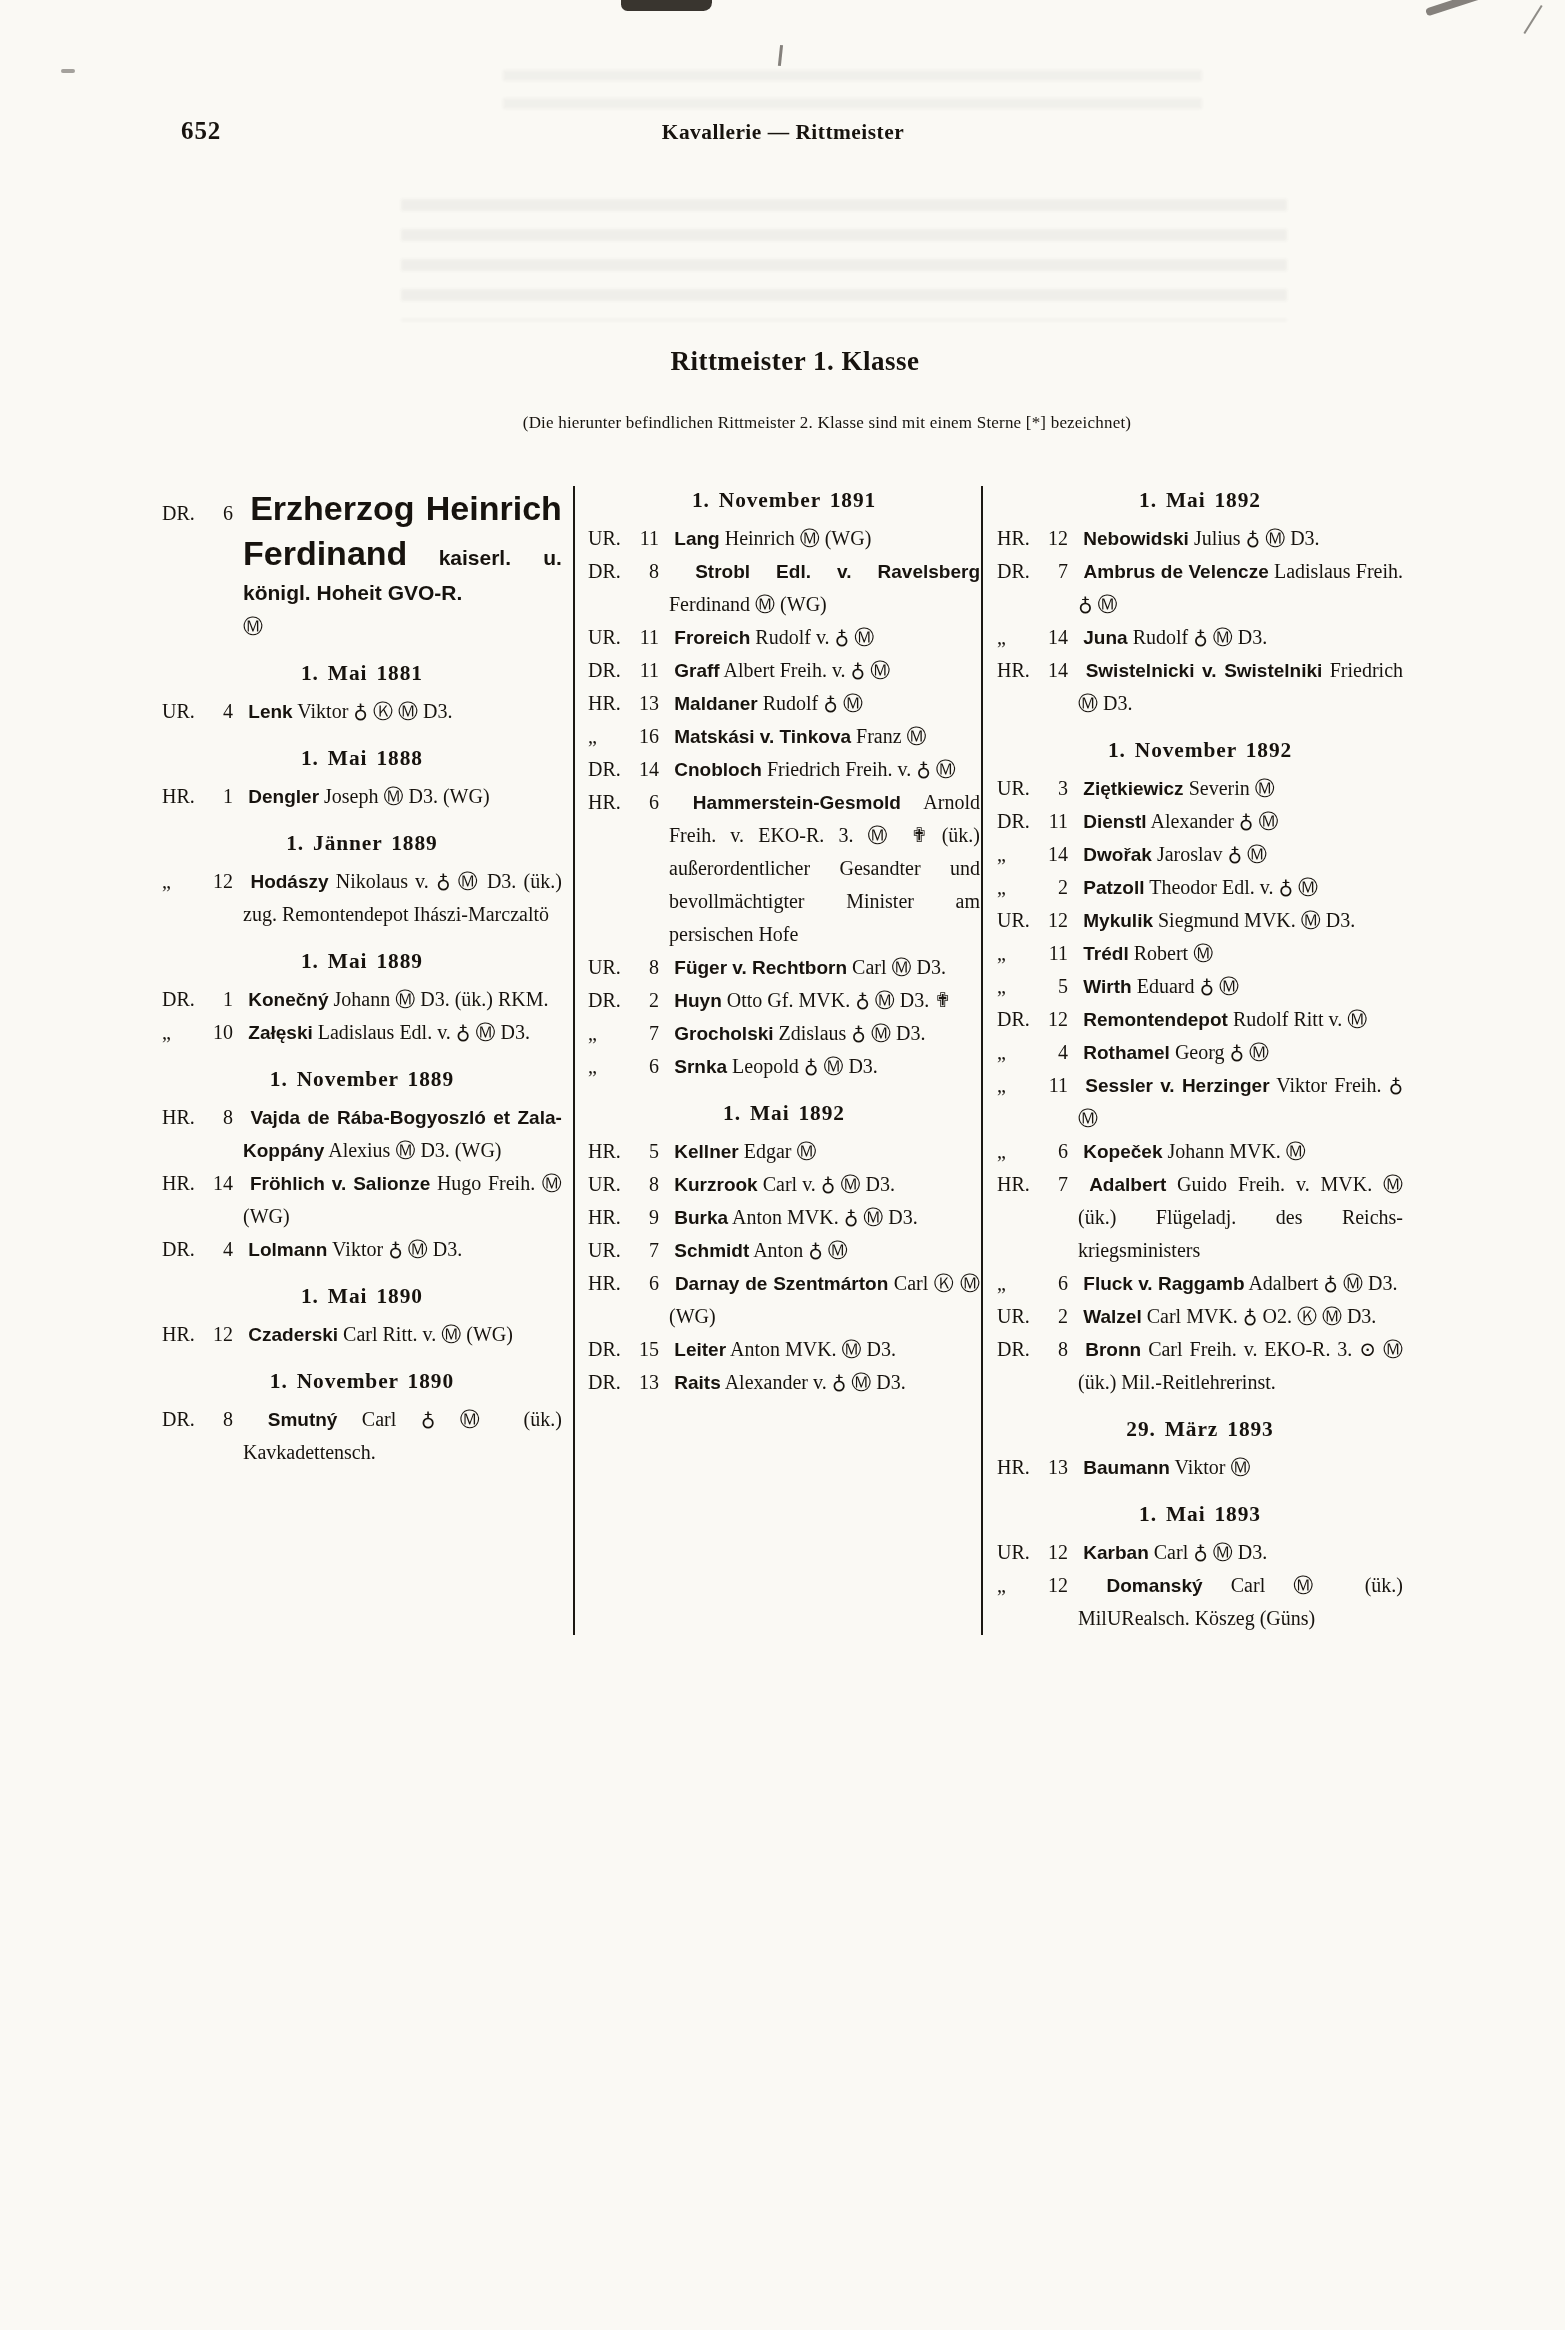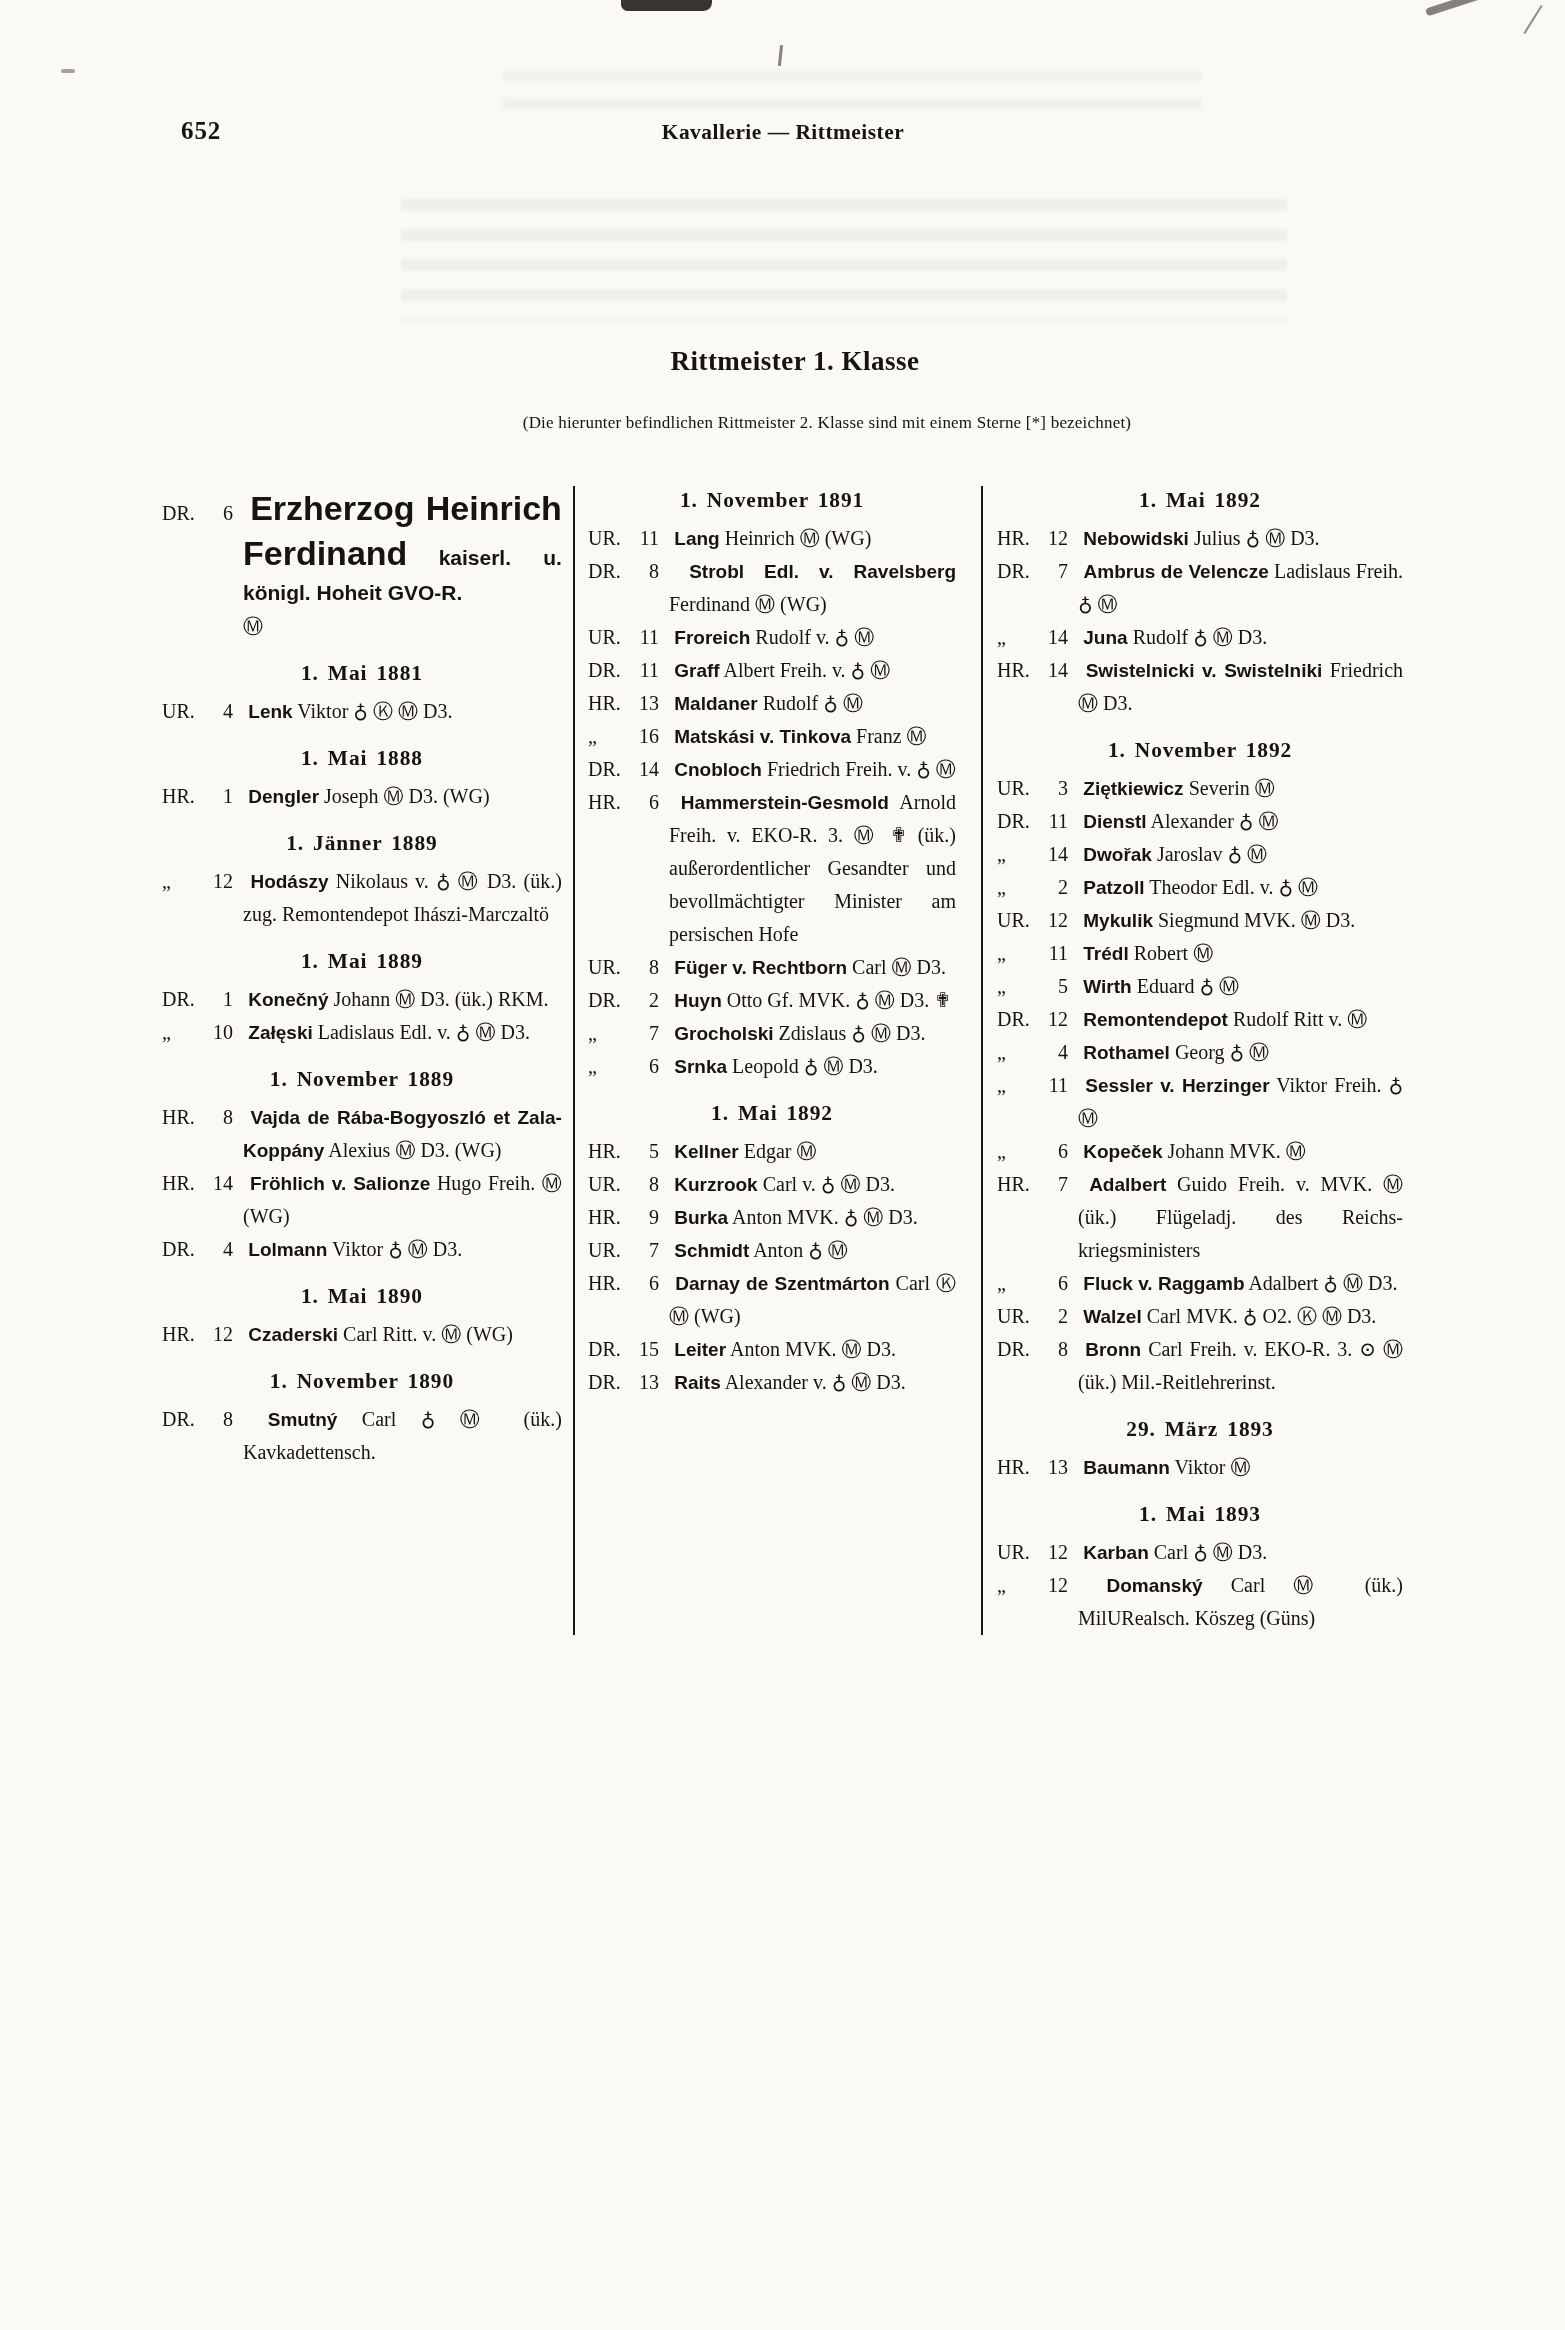--- a/index.html
+++ b/index.html
@@ -20,21 +20,21 @@
   
   .title{ position:absolute; top:346px; left:0; width:100%; text-align:center;
           font-size:27px; font-weight:700; letter-spacing:0.5px;padding-left:24px; }
   .subtitle{ position:absolute; top:413px; left:0; width:100%; text-align:center;
           font-size:17px; letter-spacing:0.2px;margin-left:44px; }
   
   .cols{ position:absolute; top:486px; left:162px; width:1244px;
          display:flex; align-items:stretch; }
   .col{ }
   .col1{ width:413px; padding-right:11.2px; border-right:2.3px solid #1b1812; }
-  .col2{ width:408px; padding-left:13px; padding-right:25px; border-right:2.3px solid #1b1812; }
+  .col2{ width:408px; padding-left:13px; padding-right:1px; border-right:2.3px solid #1b1812; }
   .col3{ width:420px; padding-left:14px; }
   .entry{ font-size:20px; line-height:33px; text-align:justify;
           padding-left:81px; text-indent:-81px; }
   .reg{ display:inline-block; width:44px; text-indent:0; }
   .num{ display:inline-block; width:27px; text-align:right; margin-right:10.3px; text-indent:0; }
   .nm{ font-family:"Liberation Sans","DejaVu Sans",sans-serif; font-weight:700; font-size:19px; }
   .rest{ }
   .dateh{ font-weight:700; font-size:21.4px; text-align:center;
           letter-spacing:0.9px; word-spacing:2.8px; margin:17.7px 0 9.3px; }
   .col > .dateh:first-child{ margin-top:1.9px; }

